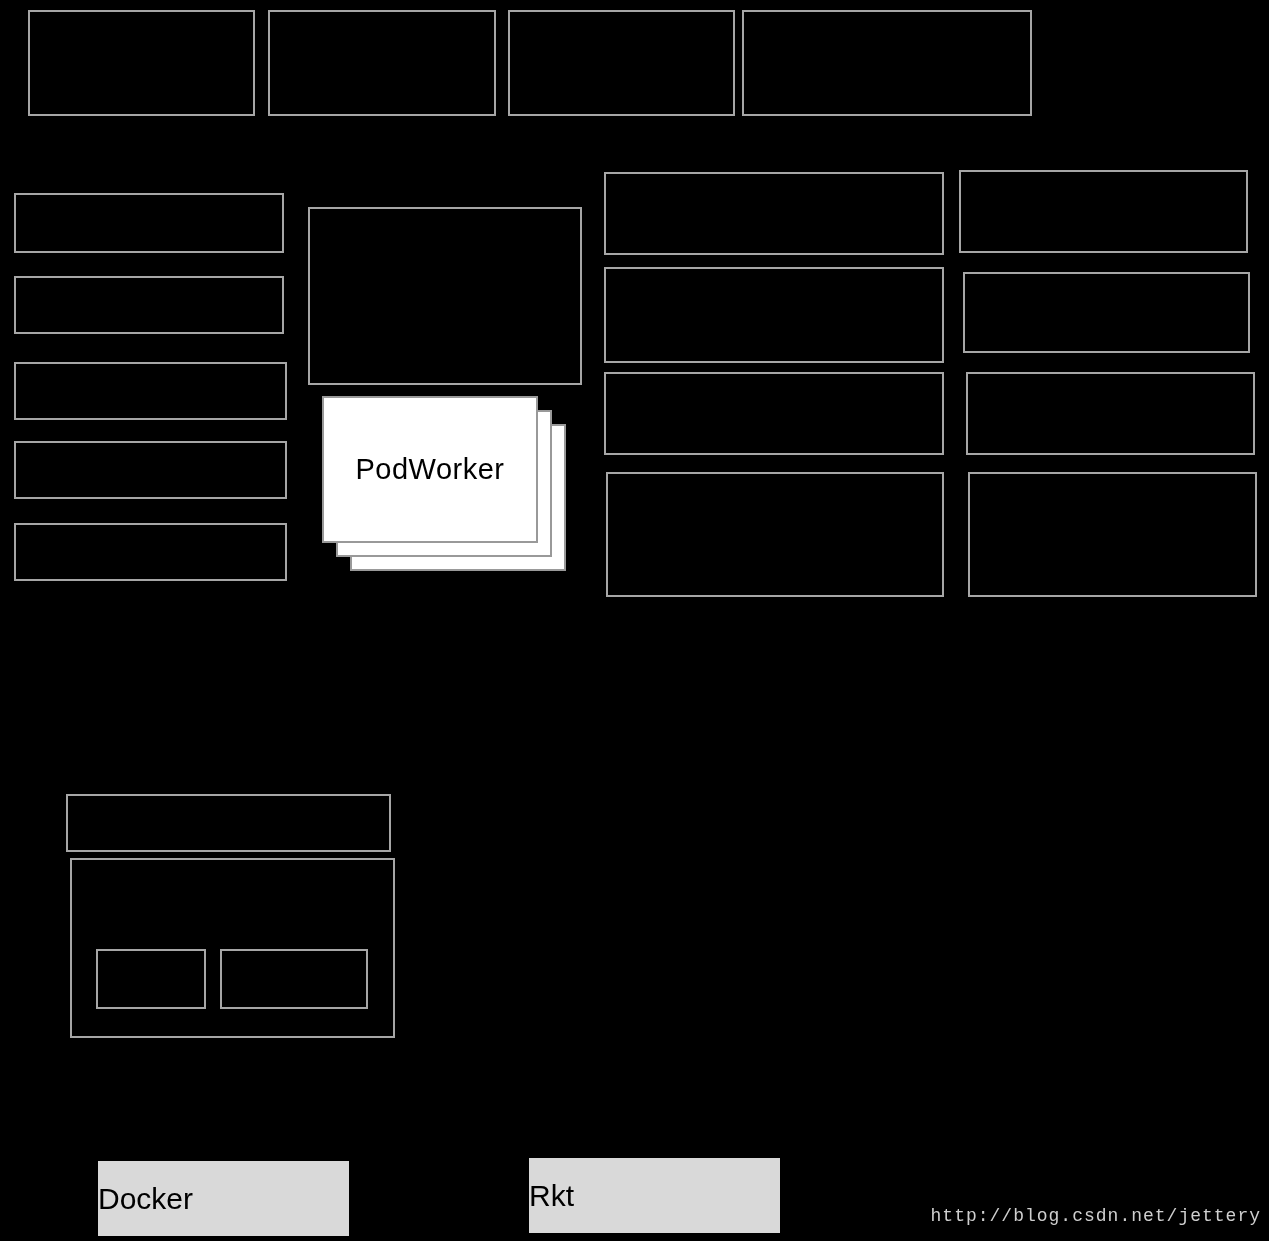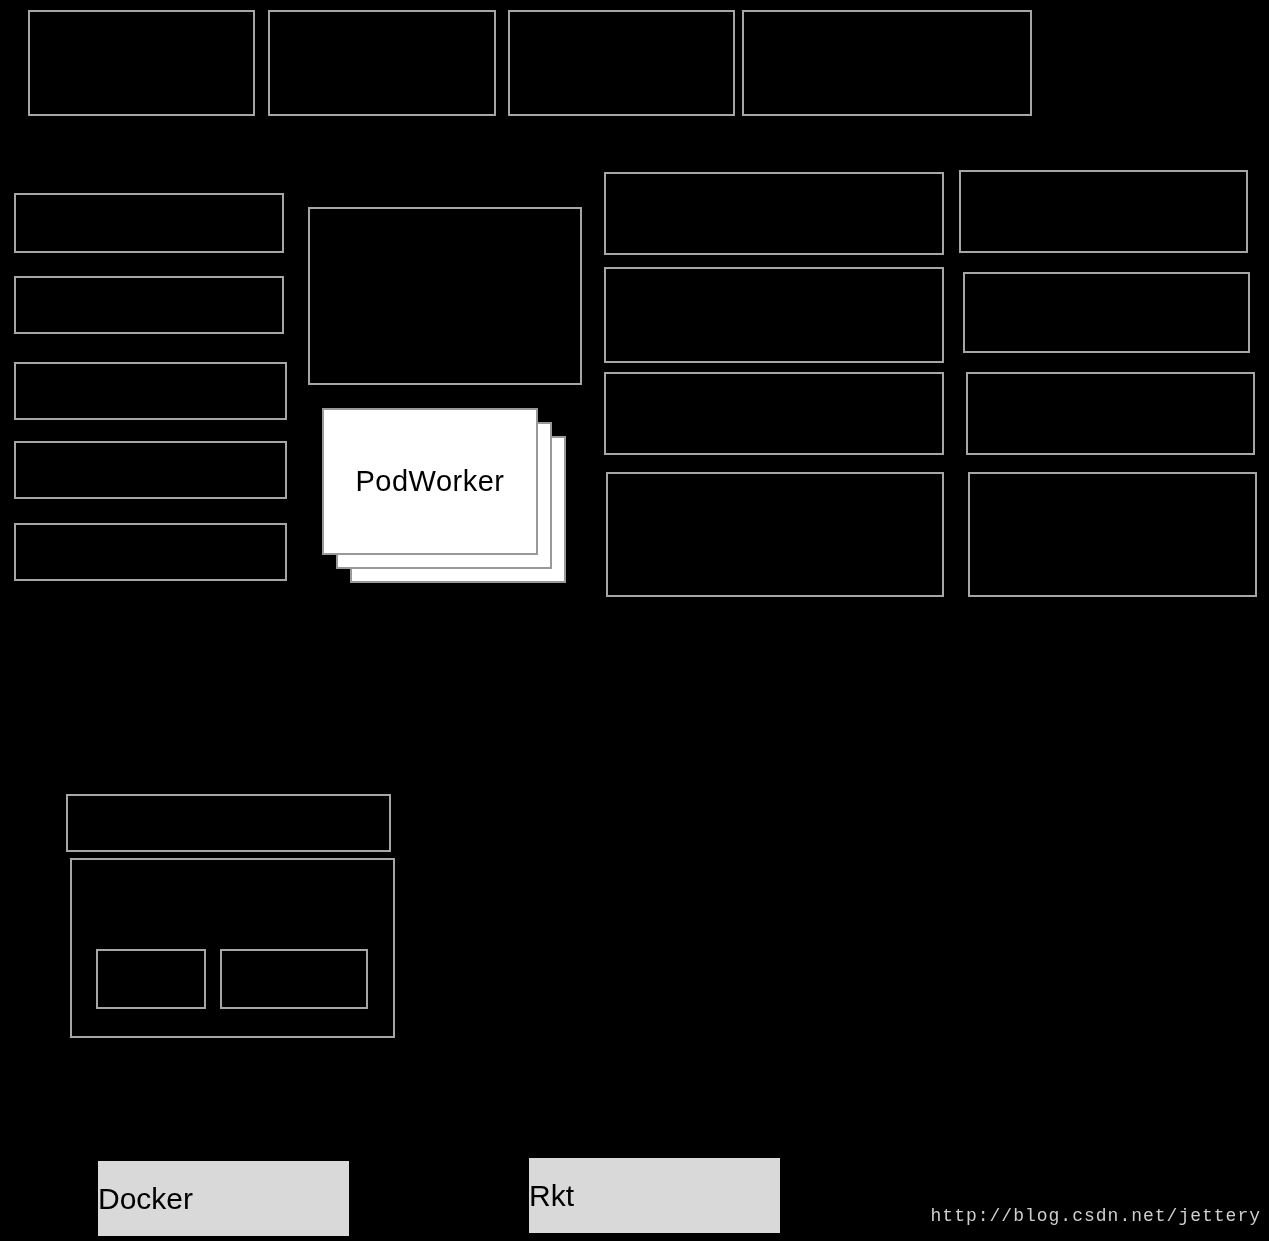--- a/index.html
+++ b/index.html
@@ -24,21 +24,20 @@
     position:absolute;
     background:var(--background);
     border:2px solid var(--box-border);
     box-sizing:border-box;
   }
   .card{
     position:absolute;
     background:var(--card-fill);
     border:2px solid var(--card-border);
     box-sizing:border-box;
-    margin-top:12px;
   }
   .card-label{
     position:absolute;
     inset:0;
     display:flex;align-items:center;justify-content:center;
     color:var(--text);
     font-size:29px;
     letter-spacing:0.5px;
   }
   .runtime{

